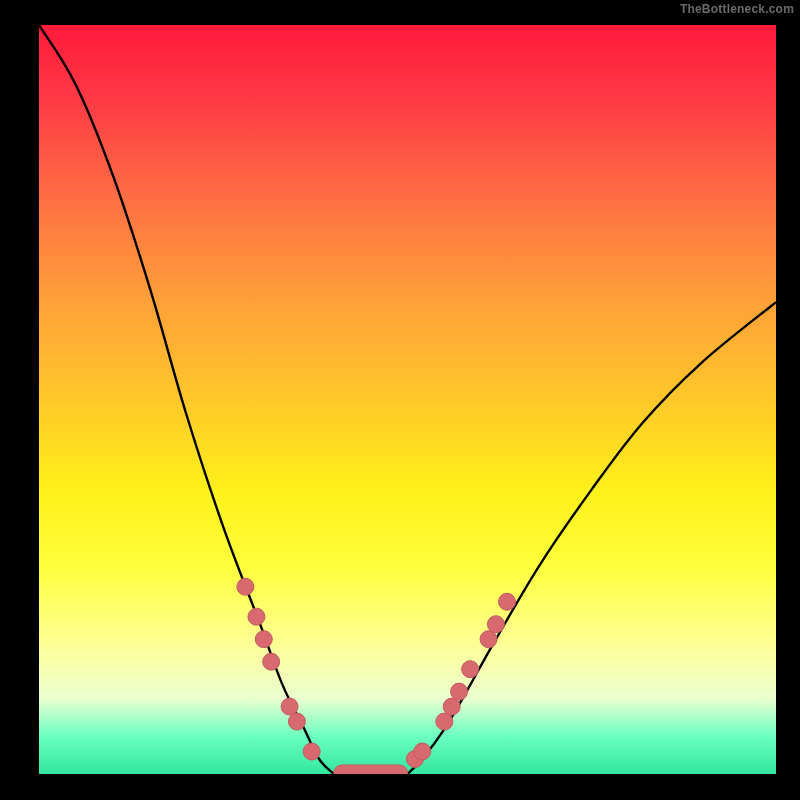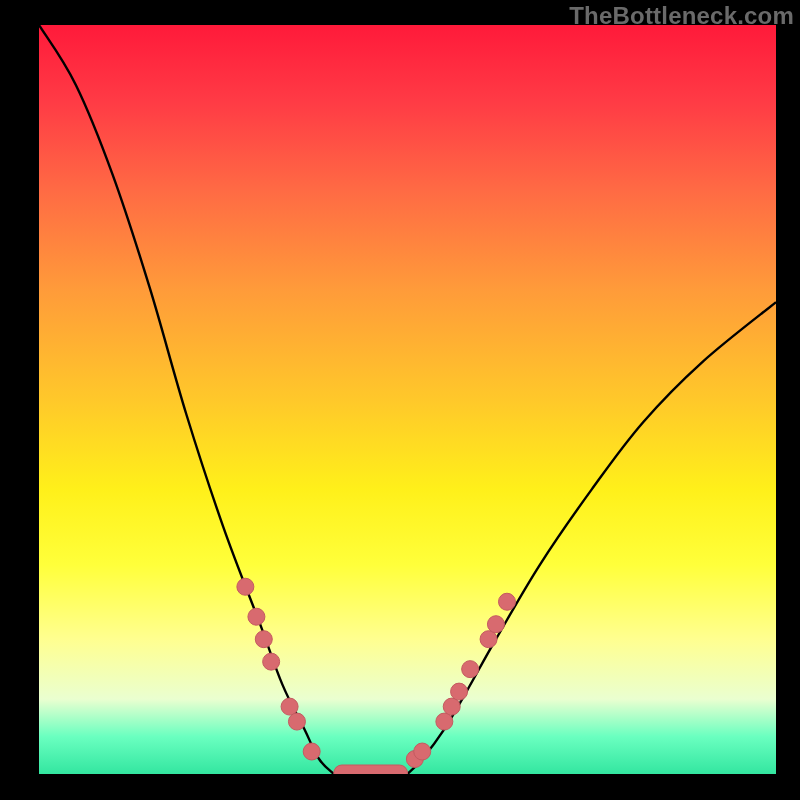--- a/index.html
+++ b/index.html
@@ -28,21 +28,21 @@
       #eaffd0 90%,
       #6affc0 95%,
       #33e6a0 100%
     );
   }
   .watermark {
     position: absolute;
     top: 2px;
     right: 6px;
     font-family: Arial, sans-serif;
-    font-size: 24px;
+    font-size: 12px;
     font-weight: 600;
     color: #6a6a6a;
     letter-spacing: 0.2px;
     user-select: none;
   }
   svg.curves {
     position: absolute;
     left: 0; top: 0;
     width: 737px; height: 749px;
   }

